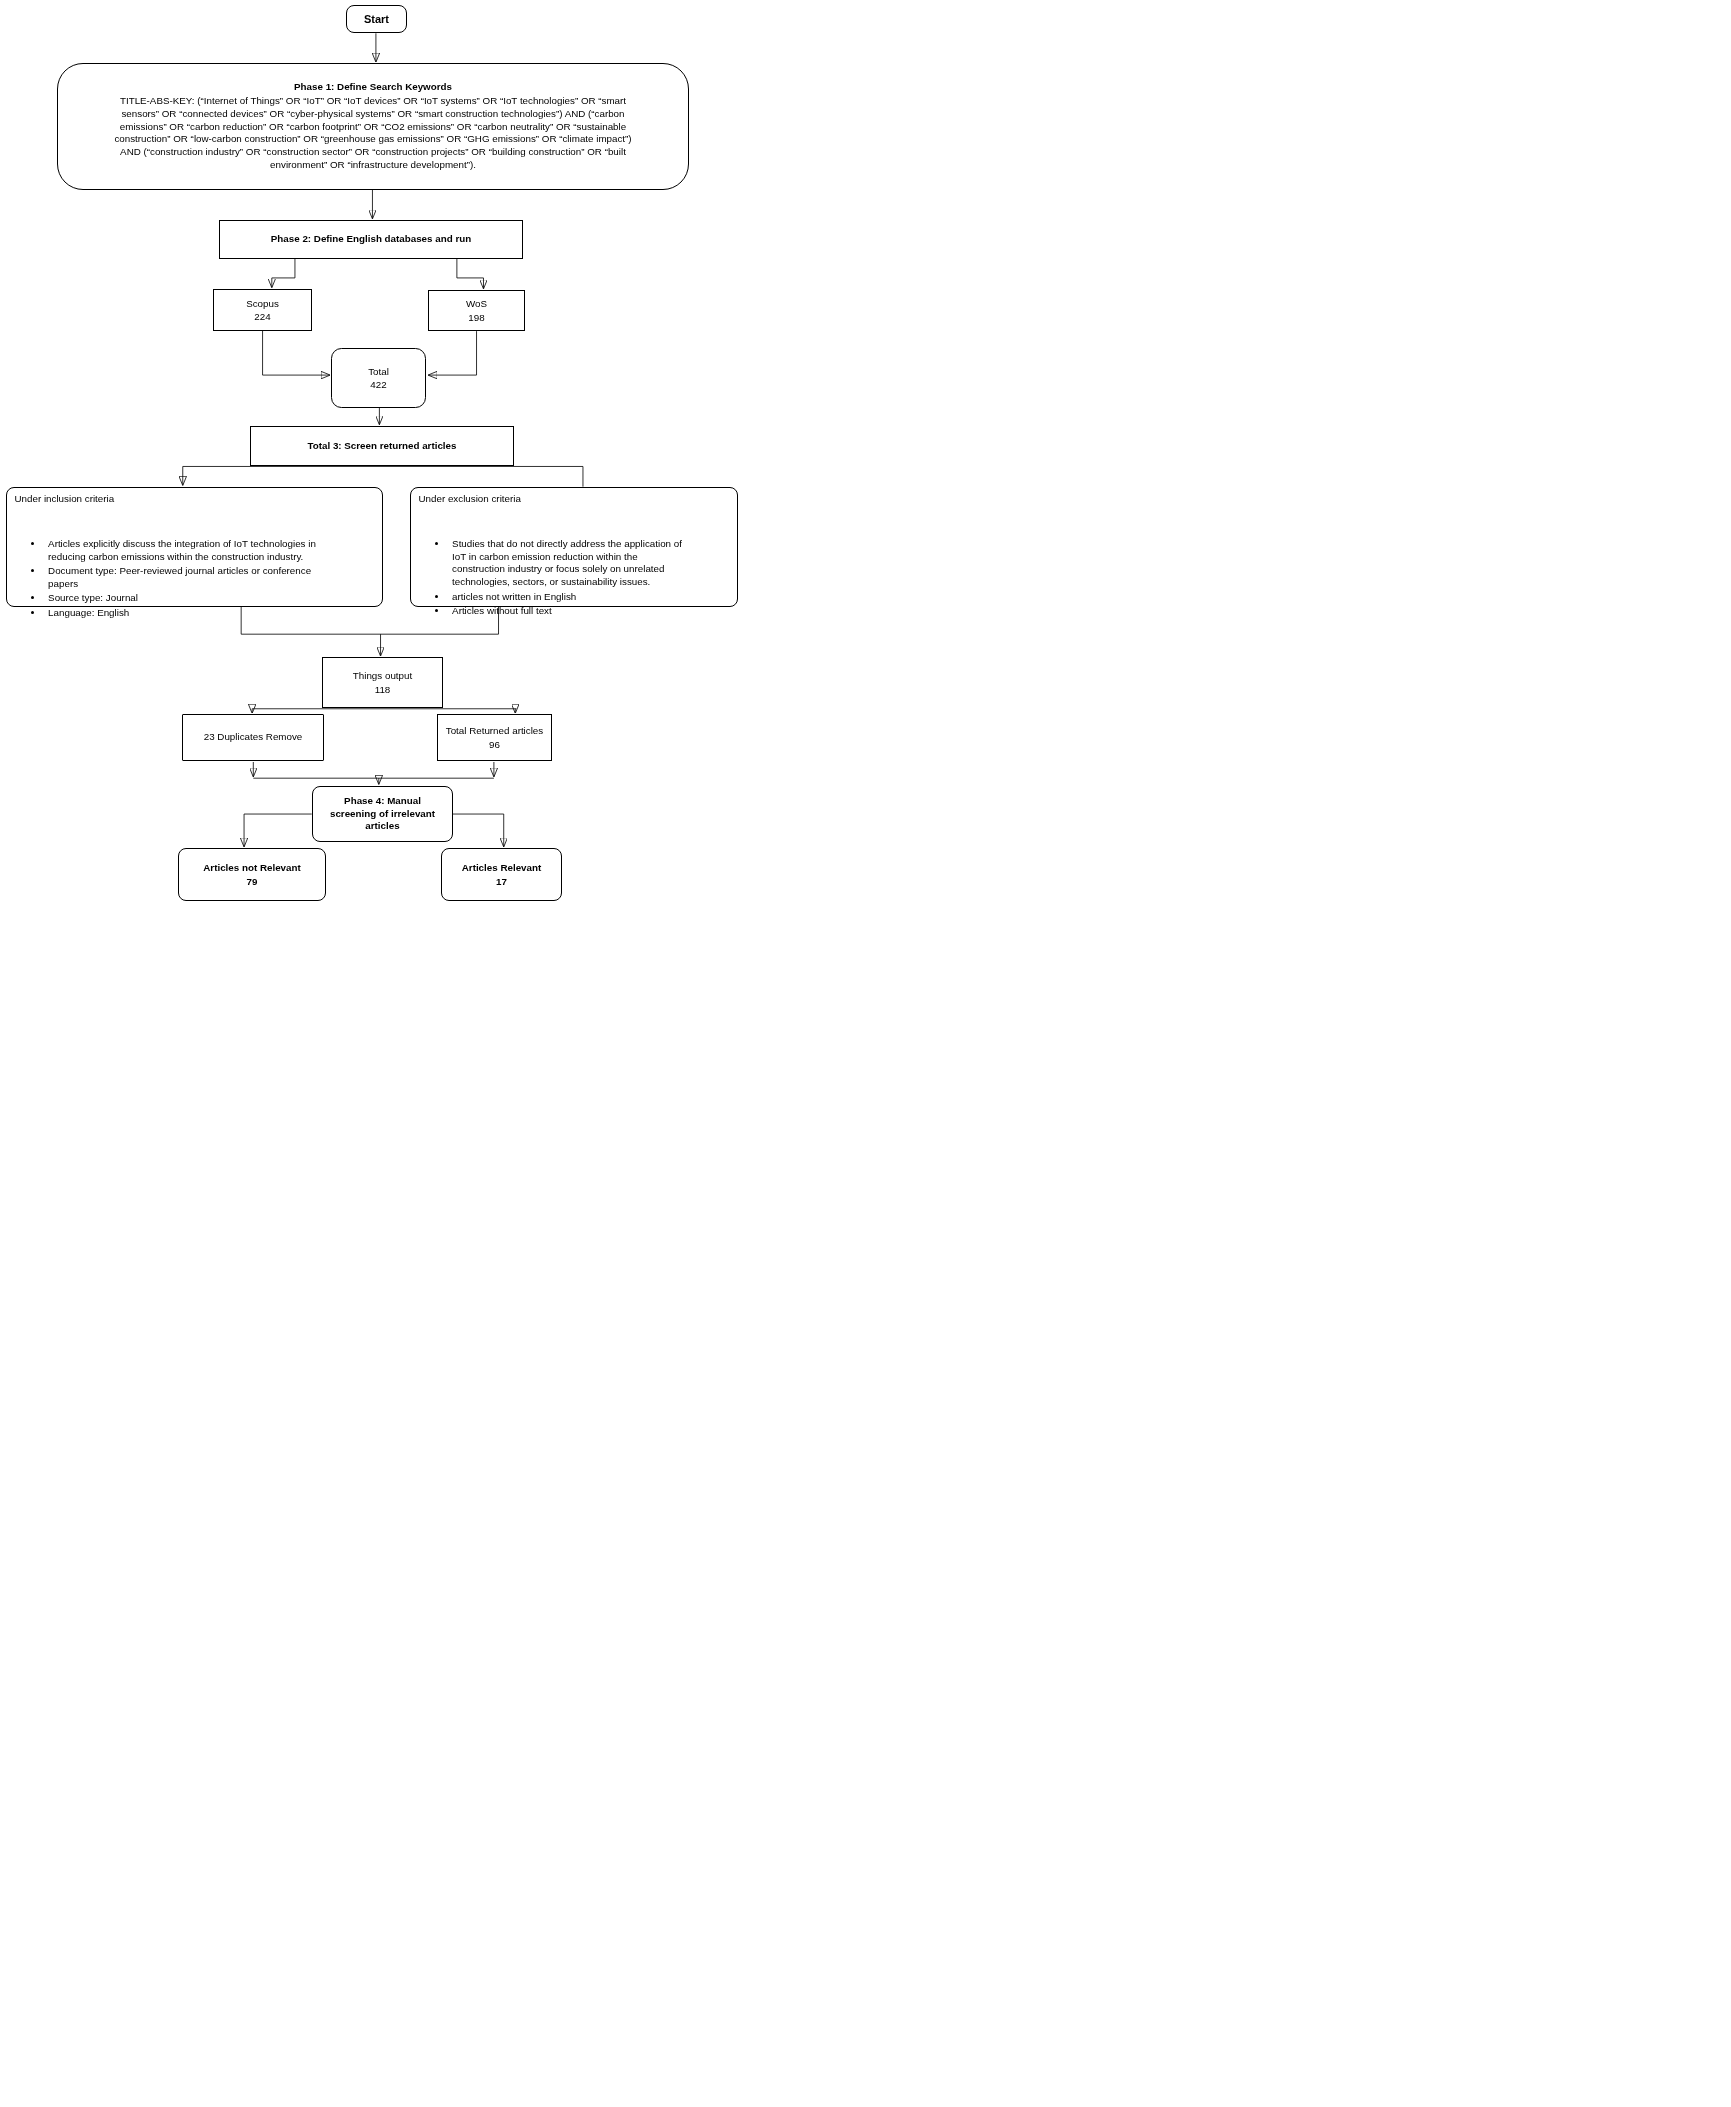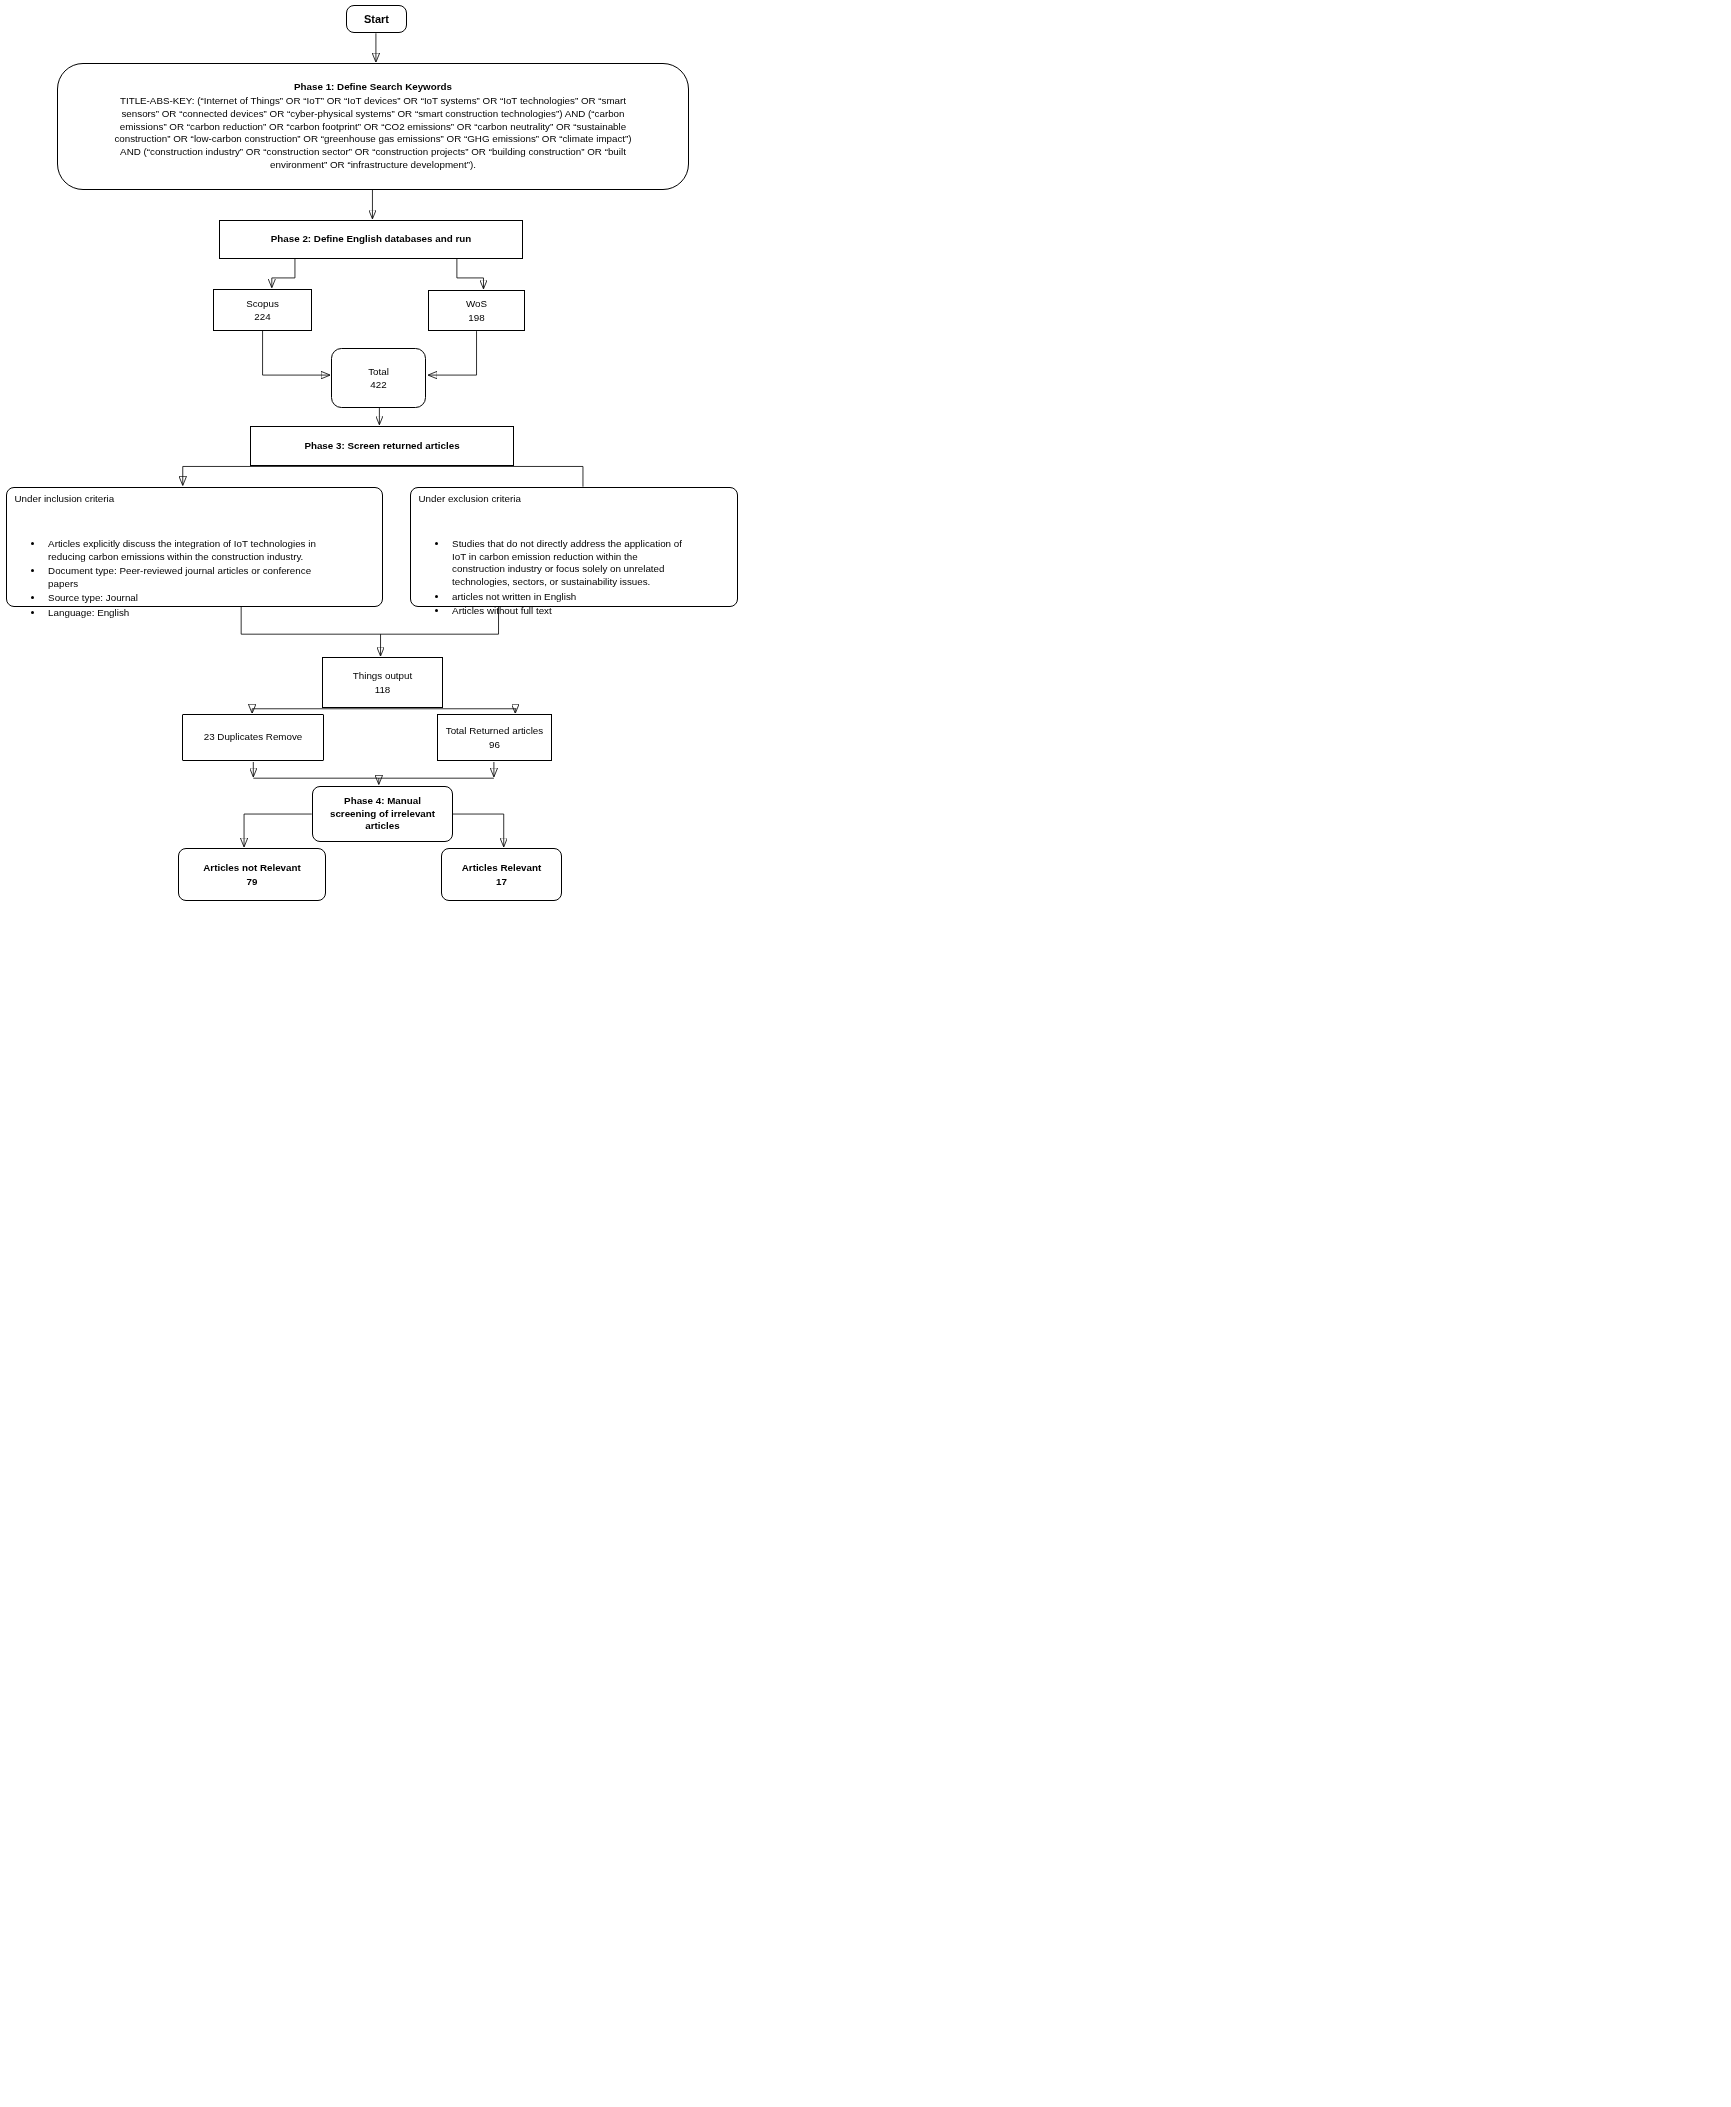--- a/index.html
+++ b/index.html
@@ -83,21 +83,21 @@
     <div>WoS</div>
     <div>198</div>
   </div>
 
   <div class="node twoline r-lg" style="left:331px;top:348px;width:95px;height:60px;">
     <div>Total</div>
     <div>422</div>
   </div>
 
   <div class="node bold" style="left:250px;top:426px;width:264px;height:40px;">
-    <span>Phase 3: Screen returned articles</span>
+    <span>Total 3: Screen returned articles</span>
   </div>
 
   <div class="node r-md criteria" style="left:6px;top:487px;width:377px;height:120px;">
     <div>Under inclusion criteria</div>
     <ul>
       <li>Articles explicitly discuss the integration of IoT technologies in
 reducing carbon emissions within the construction industry.</li>
       <li>Document type: Peer-reviewed journal articles or conference
 papers</li>
       <li>Source type: Journal</li>

